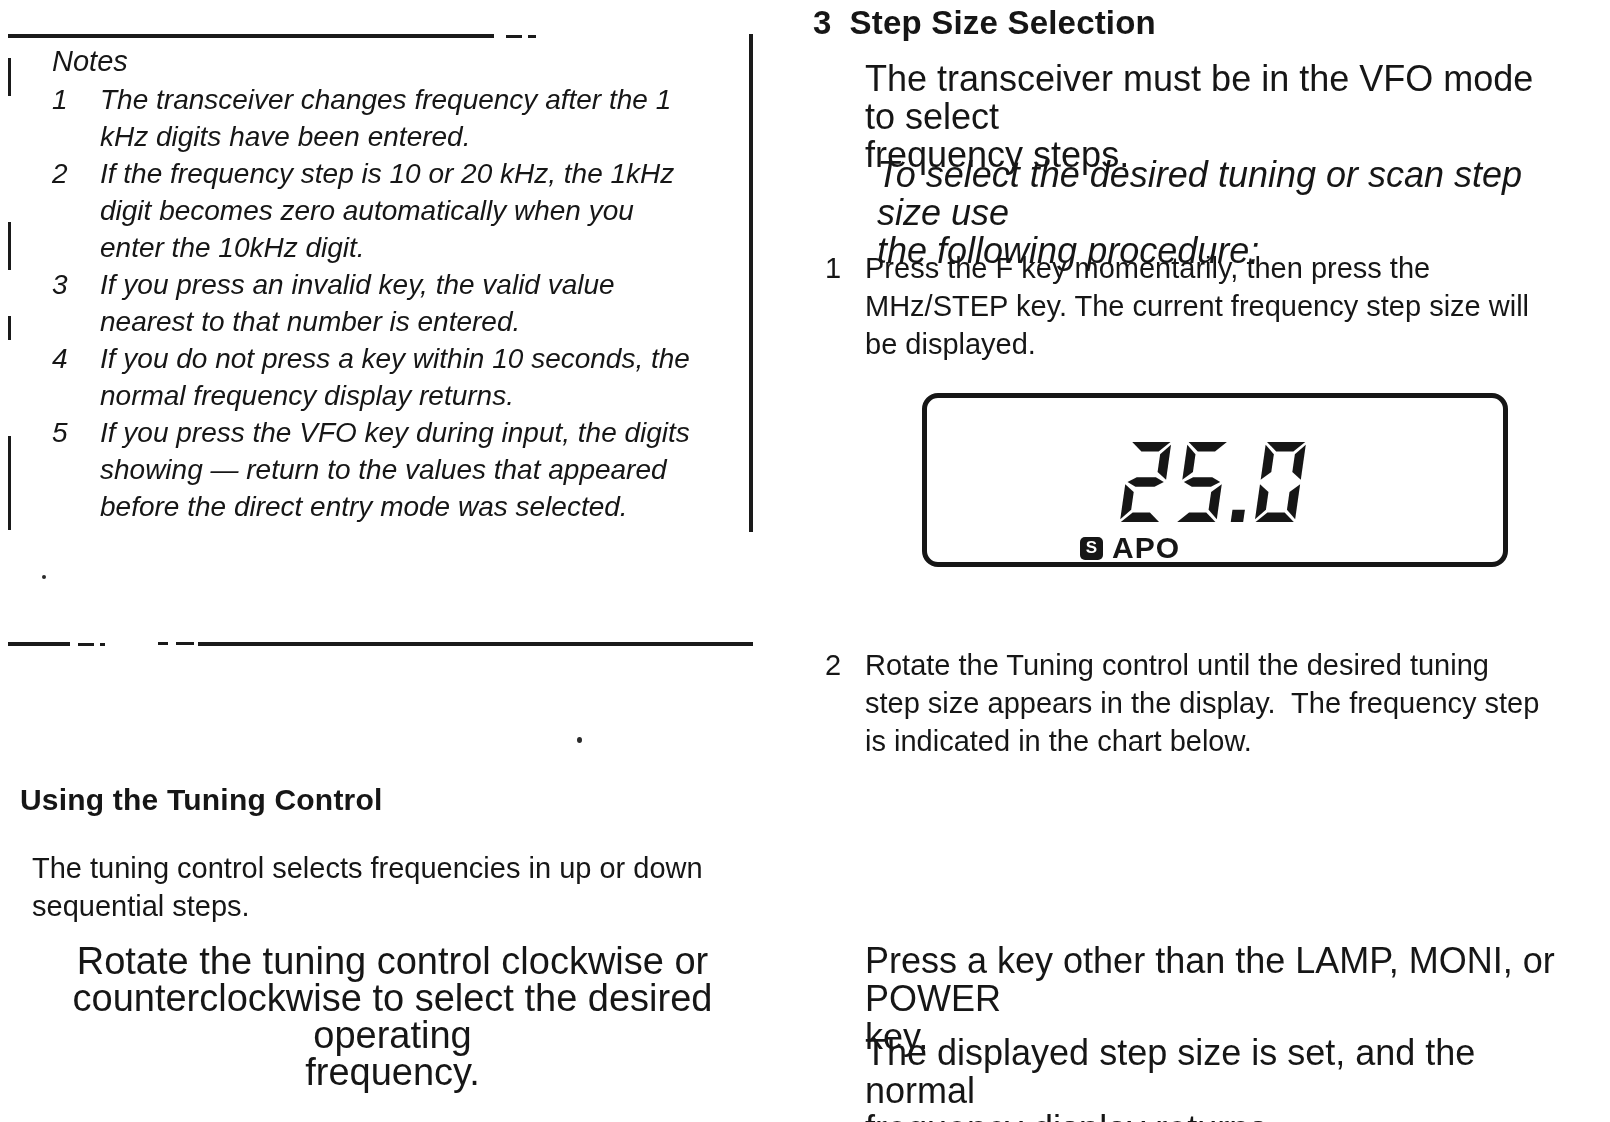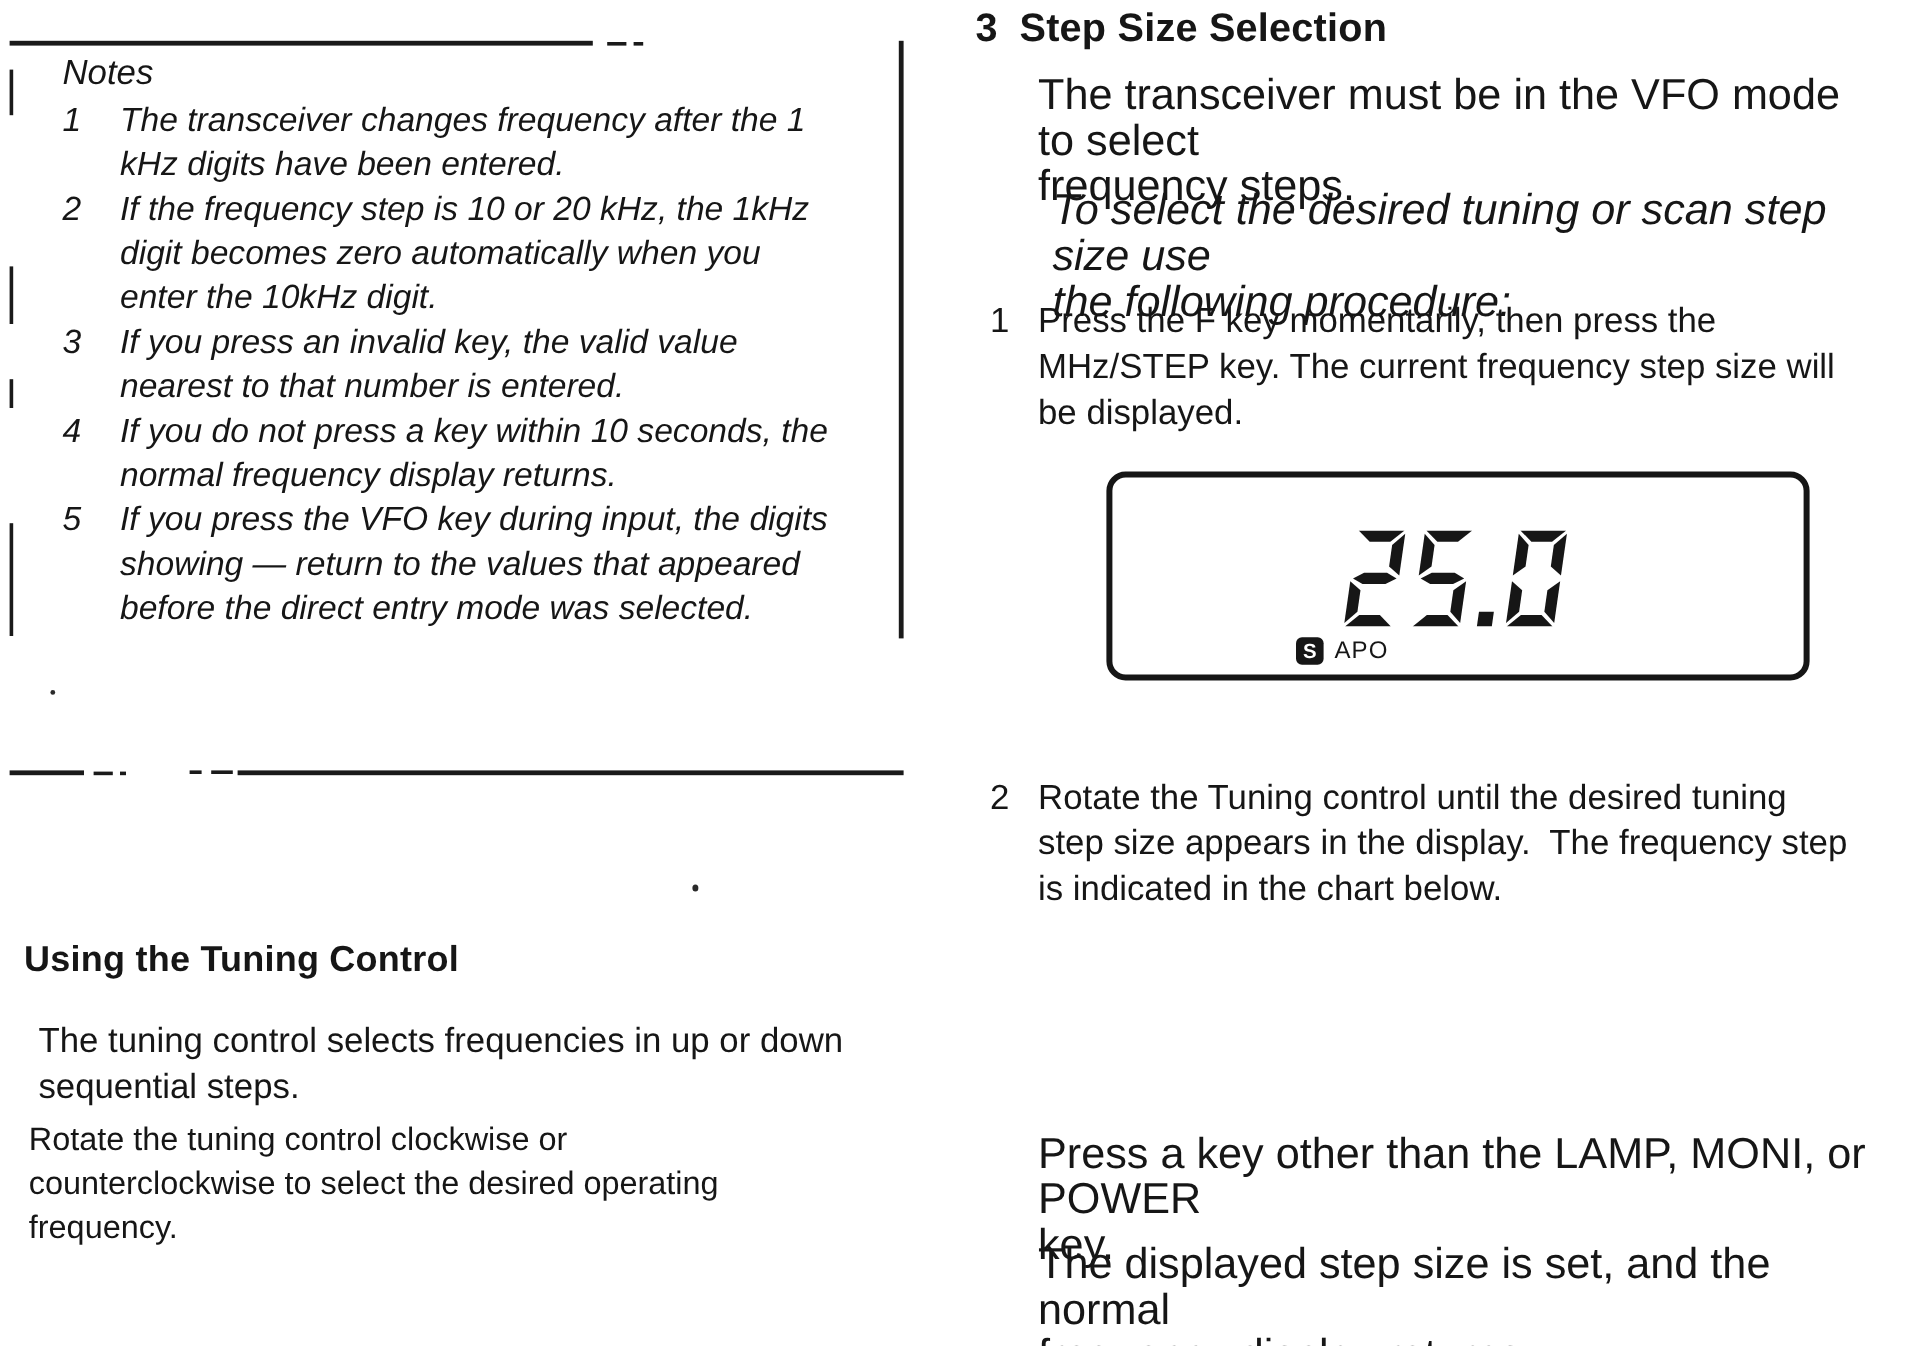--- a/index.html
+++ b/index.html
@@ -43,21 +43,21 @@
   .note-num{flex:0 0 48px;}
   .note-text{white-space:pre-wrap;}
 
   
   .tuning{left:20px;top:783px;width:745px;height:330px;}
   .tuning-heading{
     position:absolute;left:0;top:0;margin:0;
     font-size:30px;font-weight:bold;letter-spacing:0.2px;
   }
   .tuning-p1{position:absolute;left:0;top:54px;margin:12px;font-size:29px;line-height:38px;}
-  .tuning-p2{position:absolute;left:0;top:144px;margin:4px;font-size:27px;line-height:37px;}
+  .tuning-p2{position:absolute;left:0;top:144px;margin:16px;font-size:38px;line-height:37px;text-align:center;}
 
   
   .step-section{left:813px;top:0;width:760px;height:1122px;}
   .step-heading{
     position:absolute;left:0;top:4px;margin:0;
     display:flex;gap:18px;
     font-size:33px;font-weight:bold;letter-spacing:0.2px;
   }
   .rp{margin:0;font-size:36px;line-height:38px;}
   .intro-p1{position:absolute;left:52px;top:60px;}
@@ -85,21 +85,21 @@
   .lcd-digits svg{display:block;width:100%;height:100%;fill:#161616;}
   .lcd-ind{
     position:absolute;left:153px;top:133px;
     display:flex;align-items:center;gap:9px;
   }
   .s-icon{
     width:23px;height:23px;background:#161616;color:#ffffff;
     border-radius:5px;display:flex;align-items:center;justify-content:center;
     font-size:17px;font-weight:bold;
   }
-  .apo-label{font-size:20px;font-weight:normal;letter-spacing:1px;}
+  .apo-label{font-size:30px;font-weight:bold;letter-spacing:1px;}
 
   
   .speck{position:absolute;background:#2a2a2a;border-radius:50%;}
   .speck-1{left:577px;top:737px;width:5px;height:6px;}
   .speck-2{left:42px;top:575px;width:4px;height:4px;}
 </style>
 </head>
 <body>
 
 <section class="abs notes-box">

